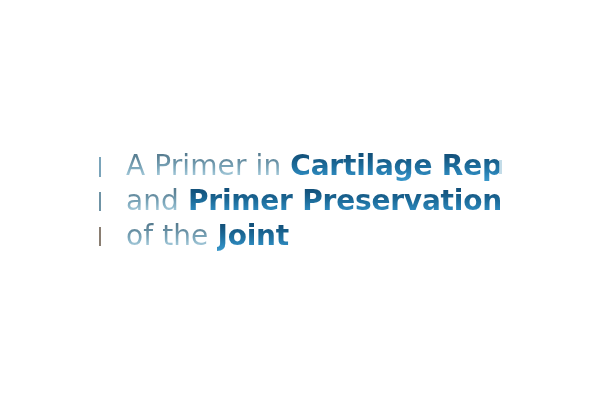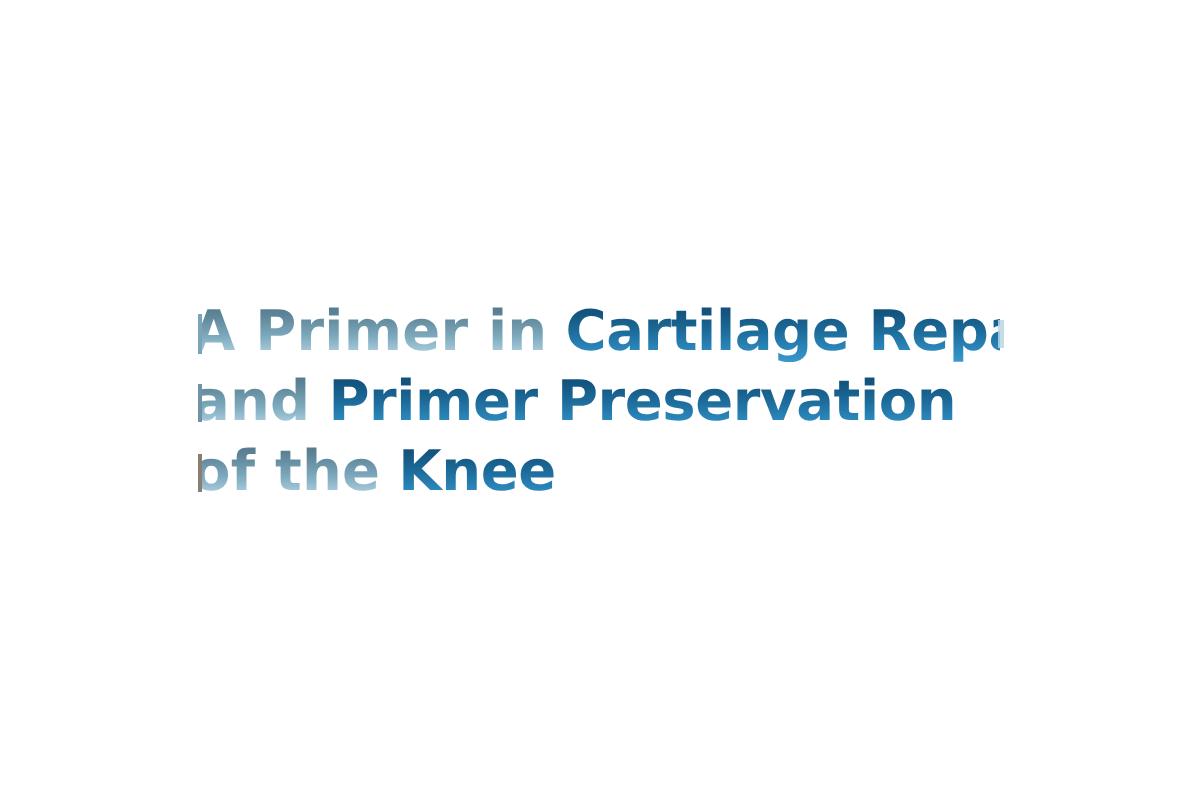--- a/index.html
+++ b/index.html
@@ -46,32 +46,33 @@
   .title-line {
     height: 35px;
     line-height: 35px;
     white-space: nowrap;
     font-size: 28px;
     letter-spacing: 0.1px;
   }
 
   
   .run-light {
-    font-weight: 700;
+    font-weight: 400;
     font-size: 28px;
     background-image: linear-gradient(
         to bottom,
         #4d7186 0%,
         #5e8497 26%,
         #7da9bd 58%,
         #a7cbdb 82%,
         #bcdae6 100%);
     -webkit-background-clip: text;
     background-clip: text;
     color: transparent;
+    margin-left: 30px;
     -webkit-text-fill-color: transparent;
   }
 
   
   .run-bold {
     font-weight: 700;
     font-size: 28px;
     letter-spacing: -0.2px;
     background-image: linear-gradient(
         to bottom,
@@ -121,21 +122,21 @@
 
       <div class="title-line">
         <span class="run-light">A Primer in</span><span class="sp"> </span><span class="run-bold">Cartilage Repair</span>
       </div>
 
       <div class="title-line">
         <span class="run-light">and</span><span class="sp"> </span><span class="run-bold">Primer Preservation</span>
       </div>
 
       <div class="title-line">
-        <span class="run-light">of the</span><span class="sp"> </span><span class="run-bold">Knee</span>
+        <span class="run-light">of the</span><span class="sp"> </span><span class="run-bold">Joint</span>
       </div>
 
     </div>
 
     <div class="edge-sliver" id="sliver-line1"></div>
     <div class="edge-sliver" id="sliver-line2"></div>
     <div class="edge-sliver" id="sliver-line3"></div>
   </div>
 
   <div id="right-fragment"></div>

